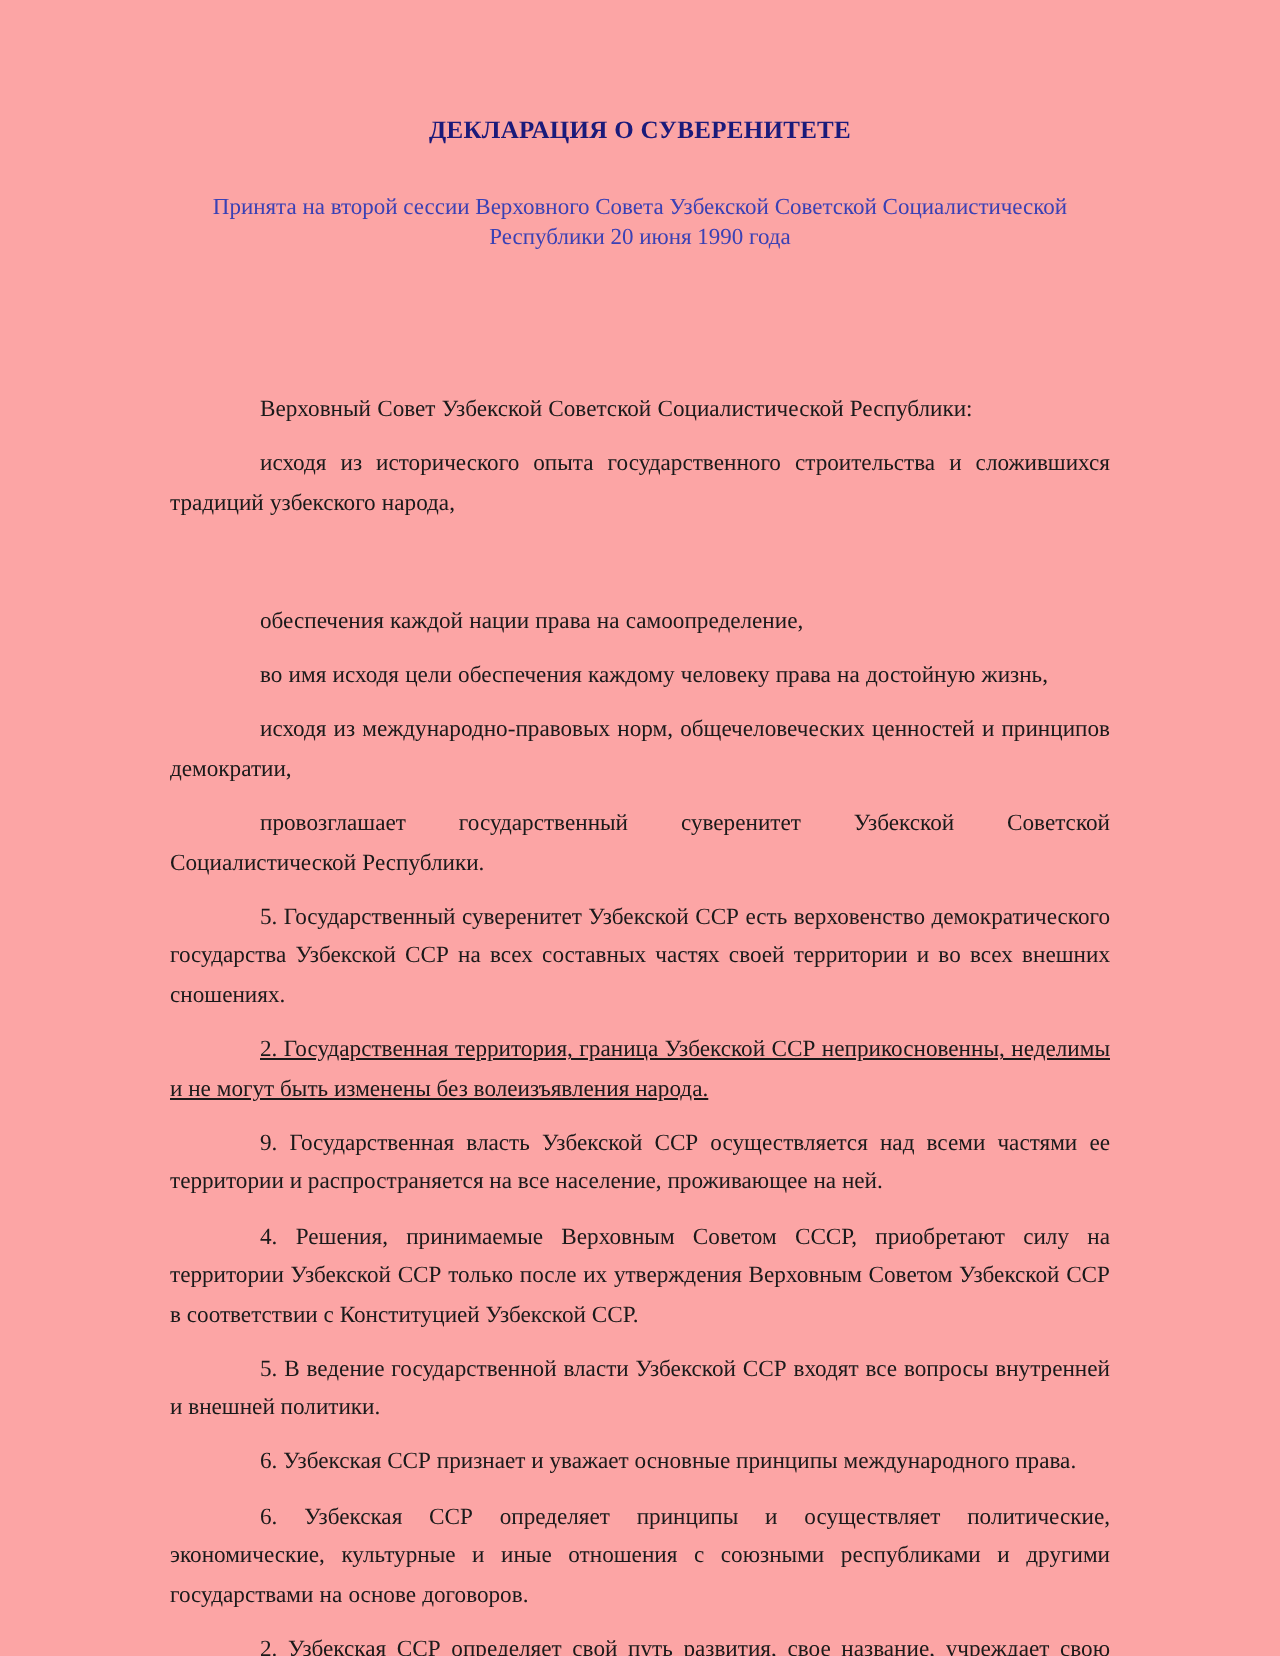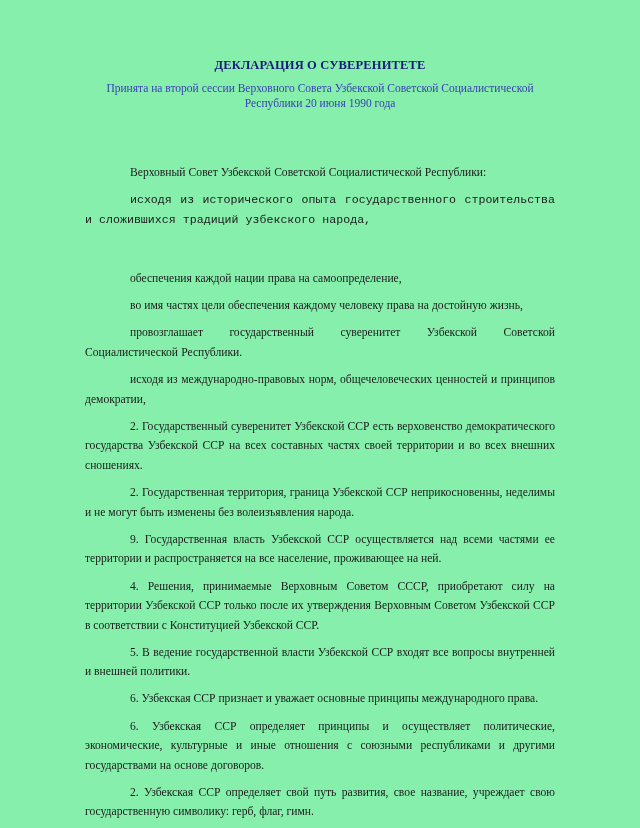--- a/index.html
+++ b/index.html
@@ -16,21 +16,21 @@
     color: #000000;
     -webkit-font-smoothing: antialiased;
   }
 
   .page {
     position: relative;
     width: 640px;
     height: 828px;
     box-sizing: border-box;
     padding: 0;
-    background: #86efac;
+    background: #fca5a5;
   }
 
   .content {
     position: absolute;
     left: 85px;
     top: 0;
     width: 470px;
   }
 
   .doc-title {
@@ -39,21 +39,21 @@
     text-align: center;
     font-weight: bold;
     font-size: 12.5px;
     line-height: 14px;
     letter-spacing: 0.15px;
     color: #1a1a7a;
     padding-top: 58px;
   }
 
   .doc-subtitle {
-    margin: 0;
+    margin: 16px;
     padding: 0;
     text-align: center;
     font-size: 11.5px;
     line-height: 14.5px;
     color: #3a41b5;
     padding-top: 9px;
   }
 
   .body-block {
     padding-top: 13px;
@@ -86,34 +86,34 @@
   <div class="content">
 
     <h1 class="doc-title" style="color: rgb(26, 26, 122);">ДЕКЛАРАЦИЯ О СУВЕРЕНИТЕТЕ</h1>
 
     <div class="doc-subtitle" style="color: rgb(58, 65, 181);">Принята на второй сессии Верховного Совета Узбекской Советской Социалистической Республики 20 июня 1990 года</div>
 
     <div class="body-block">
 
       <p class="para" style="color: rgb(26, 26, 26); margin-top: 40px;">Верховный Совет Узбекской Советской Социалистической Республики:</p>
 
-      <p class="para" style="color: rgb(26, 26, 26); font-family: Liberation Mono, monospace;">исходя из исторического опыта государственного строительства и сложившихся традиций узбекского народа,</p>
+      <p class="para" style="color: rgb(26, 26, 26);">исходя из исторического опыта государственного строительства и сложившихся традиций узбекского народа,</p>
 
       <p class="para" style="color: rgb(26, 26, 26); margin-top: 40px;">обеспечения каждой нации права на самоопределение,</p>
 
-      <p class="para" style="color: rgb(26, 26, 26);">во имя частях цели обеспечения каждому человеку права на достойную жизнь,</p>
+      <p class="para" style="color: rgb(26, 26, 26);">во имя исходя цели обеспечения каждому человеку права на достойную жизнь,</p>
 
+
+      <p class="para" style="color: rgb(26, 26, 26);">исходя из международно-правовых норм, общечеловеческих ценностей и принципов демократии,</p>
 
       <p class="para" style="color: rgb(26, 26, 26);">провозглашает государственный суверенитет Узбекской Советской Социалистической Республики.</p>
 
-      <p class="para" style="color: rgb(26, 26, 26);">исходя из международно-правовых норм, общечеловеческих ценностей и принципов демократии,</p>
+      <p class="para" style="color: rgb(26, 26, 26);">5. Государственный суверенитет Узбекской ССР есть верховенство демократического государства Узбекской ССР на всех составных частях своей территории и во всех внешних сношениях.</p>
 
-      <p class="para" style="color: rgb(26, 26, 26);">2. Государственный суверенитет Узбекской ССР есть верховенство демократического государства Узбекской ССР на всех составных частях своей территории и во всех внешних сношениях.</p>
-
-      <p class="para tight" style="color: rgb(26, 26, 26);">2. Государственная территория, граница Узбекской ССР неприкосновенны, неделимы и не могут быть изменены без волеизъявления народа.</p>
+      <p class="para tight" style="color: rgb(26, 26, 26); text-decoration: underline;">2. Государственная территория, граница Узбекской ССР неприкосновенны, неделимы и не могут быть изменены без волеизъявления народа.</p>
 
       <p class="para tight" style="color: rgb(26, 26, 26);">9. Государственная власть Узбекской ССР осуществляется над всеми частями ее территории и распространяется на все население, проживающее на ней.</p>
 
       <p class="para tight" style="color: rgb(26, 26, 26);">4. Решения, принимаемые Верховным Советом СССР, приобретают силу на территории Узбекской ССР только после их утверждения Верховным Советом Узбекской ССР в соответствии с Конституцией Узбекской ССР.</p>
 
       <p class="para tight" style="color: rgb(26, 26, 26);">5. В ведение государственной власти Узбекской ССР входят все вопросы внутренней и внешней политики.</p>
 
       <p class="para tight" style="color: rgb(26, 26, 26);">6. Узбекская ССР признает и уважает основные принципы международного права.</p>
 
       <p class="para" style="color: rgb(26, 26, 26);">6. Узбекская ССР определяет принципы и осуществляет политические, экономические, культурные и иные отношения с союзными республиками и другими государствами на основе договоров.</p>

